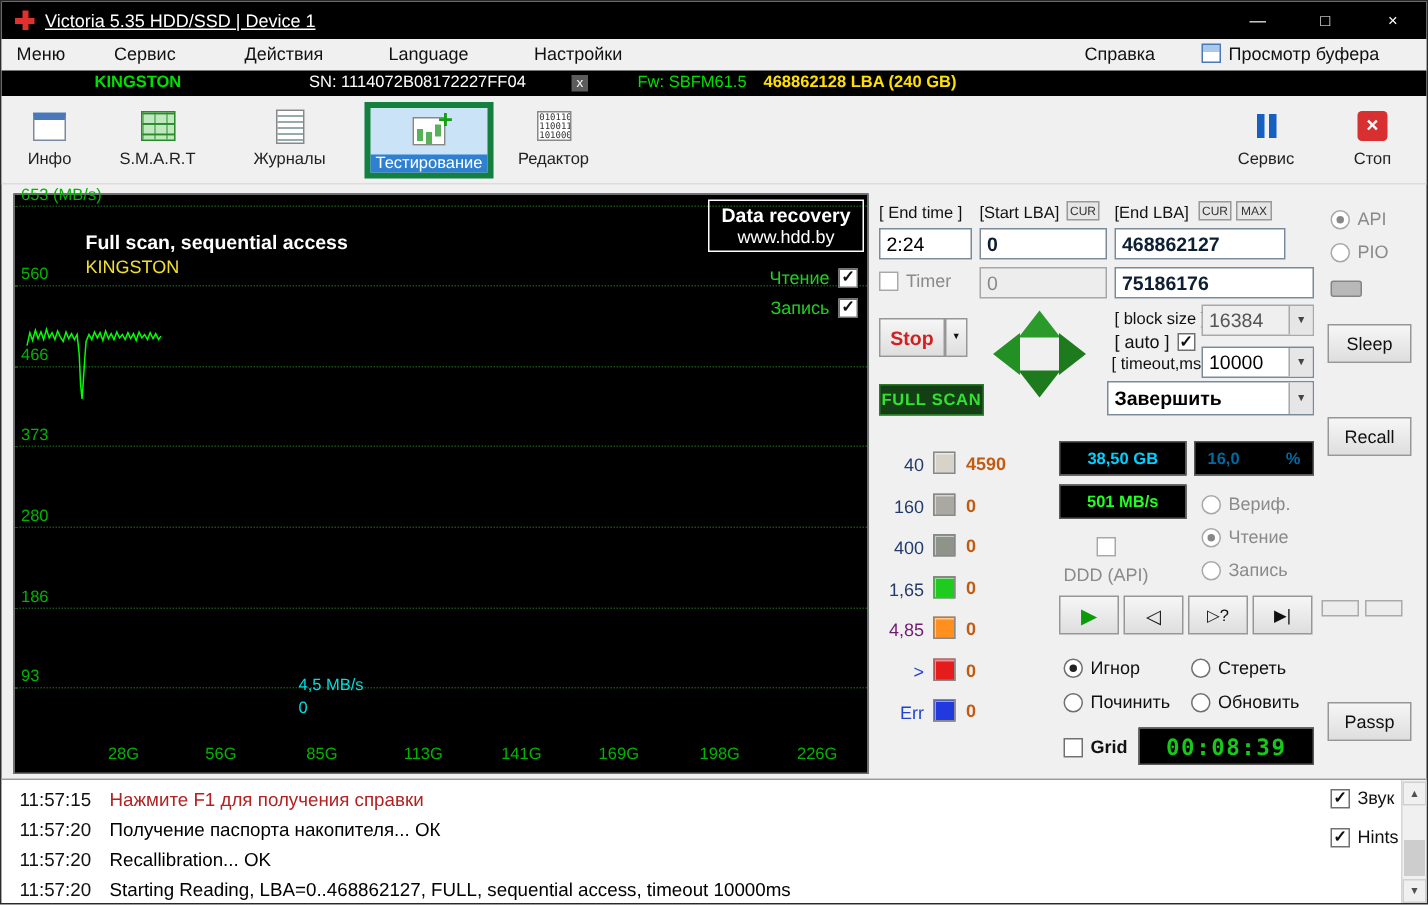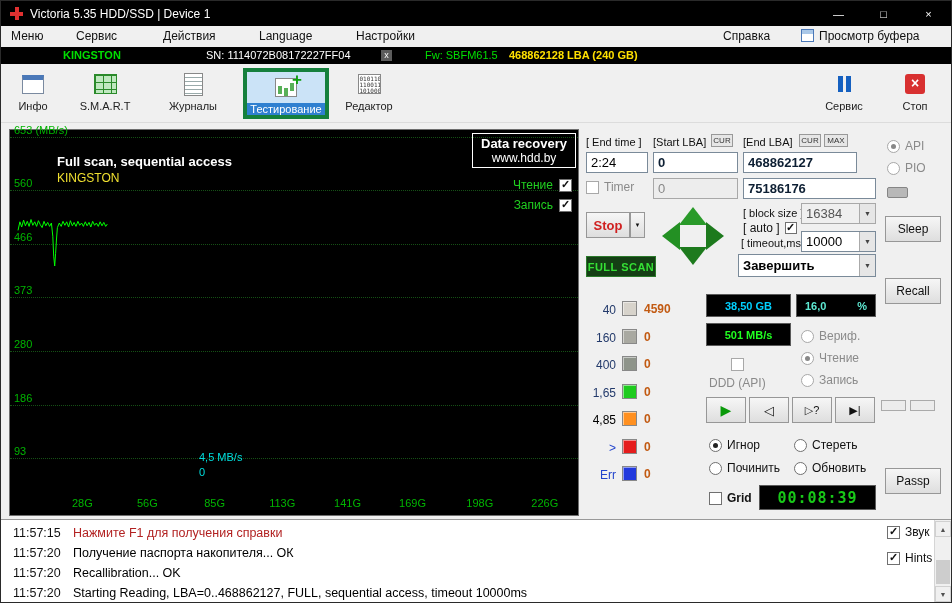--- a/index.html
+++ b/index.html
@@ -5,21 +5,21 @@
   html,body{margin:0;padding:0;background:#9a9a9a;font-family:"Liberation Sans",sans-serif;}
   *{box-sizing:border-box;}
   .window{position:relative;width:952px;height:603px;background:#f0f0f0;overflow:hidden;border:1px solid #2a2a2a;}
   .abs{position:absolute;}
 
   
   .titlebar{position:absolute;left:0;top:0;right:0;height:25px;background:#000;color:#fff;display:flex;align-items:center;}
   .app-icon{width:13px;height:13px;margin:0 7px 0 9px;position:relative;}
   .app-icon::before{content:"";position:absolute;left:5px;top:0;width:4px;height:13px;background:#e03030;}
   .app-icon::after{content:"";position:absolute;left:0;top:5px;width:13px;height:4px;background:#e03030;}
-  .title-text{font-size:12px;}
+  .title-text{font-size:12px;text-decoration:underline;}
   .win-btns{margin-left:auto;display:flex;height:25px;}
   .win-btn{width:45px;height:25px;display:flex;align-items:center;justify-content:center;font-size:11px;color:#fff;}
 
   
   .menubar{position:absolute;left:0;top:25px;right:0;height:21px;background:#f0f0f0;font-size:12px;color:#111;}
   .menu-item{position:absolute;top:3px;}
   .buf-icon{position:absolute;width:13px;height:13px;border:1px solid #4a78b8;background:linear-gradient(#aac8e8 40%,#fff 40%);top:3px;}
 
   
   .devbar{position:absolute;left:0;top:46px;right:0;height:17px;background:#000;font-size:11px;display:block;}
@@ -308,38 +308,38 @@
           <span class="bk-label" style="color: rgb(35, 58, 107);">400</span>
           <span class="bk-square" style="background: rgb(142, 148, 138);"></span>
           <span class="bk-count">0</span>
         </div>
         <div class="bucket-row">
           <span class="bk-label" style="color: rgb(35, 58, 107);">1,65</span>
           <span class="bk-square" style="background: rgb(30, 203, 30);"></span>
           <span class="bk-count">0</span>
         </div>
         <div class="bucket-row">
-          <span class="bk-label" style="color: #000000;">4,85</span>
+          <span class="bk-label" style="color: #701a75;">4,85</span>
           <span class="bk-square" style="background: rgb(255, 144, 32);"></span>
           <span class="bk-count">0</span>
         </div>
         <div class="bucket-row">
           <span class="bk-label" style="color: rgb(34, 68, 204);">&gt;</span>
           <span class="bk-square" style="background: rgb(229, 28, 28);"></span>
           <span class="bk-count">0</span>
         </div>
         <div class="bucket-row">
           <span class="bk-label" style="color: rgb(34, 68, 204);">Err</span>
           <span class="bk-square" style="background: rgb(34, 57, 221);"></span>
           <span class="bk-count">0</span>
         </div>
       </div>
 
     <div class="lcd abs" style="left:122px;top:165px;width:85px;height:23px;color:#00d0ff;">38,50 GB</div>
-    <div class="lcd abs" style="left:212px;top:165px;width:80px;height:23px;color:#5eead4;justify-content:space-between;padding:0 8px;">
+    <div class="lcd abs" style="left:212px;top:165px;width:80px;height:23px;color:#0369a1;justify-content:space-between;padding:0 8px;">
       <span>16,0</span>
       <span>%</span>
     </div>
     <div class="lcd abs" style="left:122px;top:194px;width:85px;height:23px;color:#20ff20;">501 MB/s</div>
 
     <div class="chk-row" style="left:217px;top:200px;">
       <span class="rd dis"></span>
         <span class="lbl-dis">Вериф.</span>
     </div>
     <div class="chk-row" style="left:217px;top:222px;">

